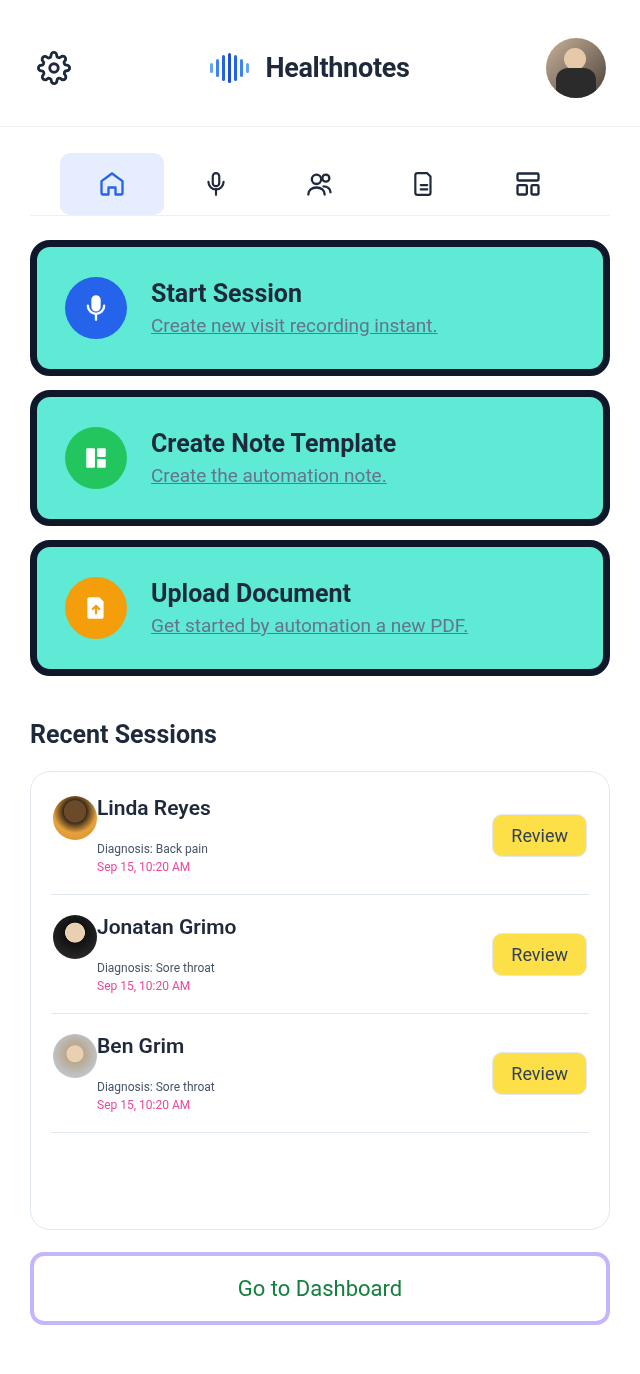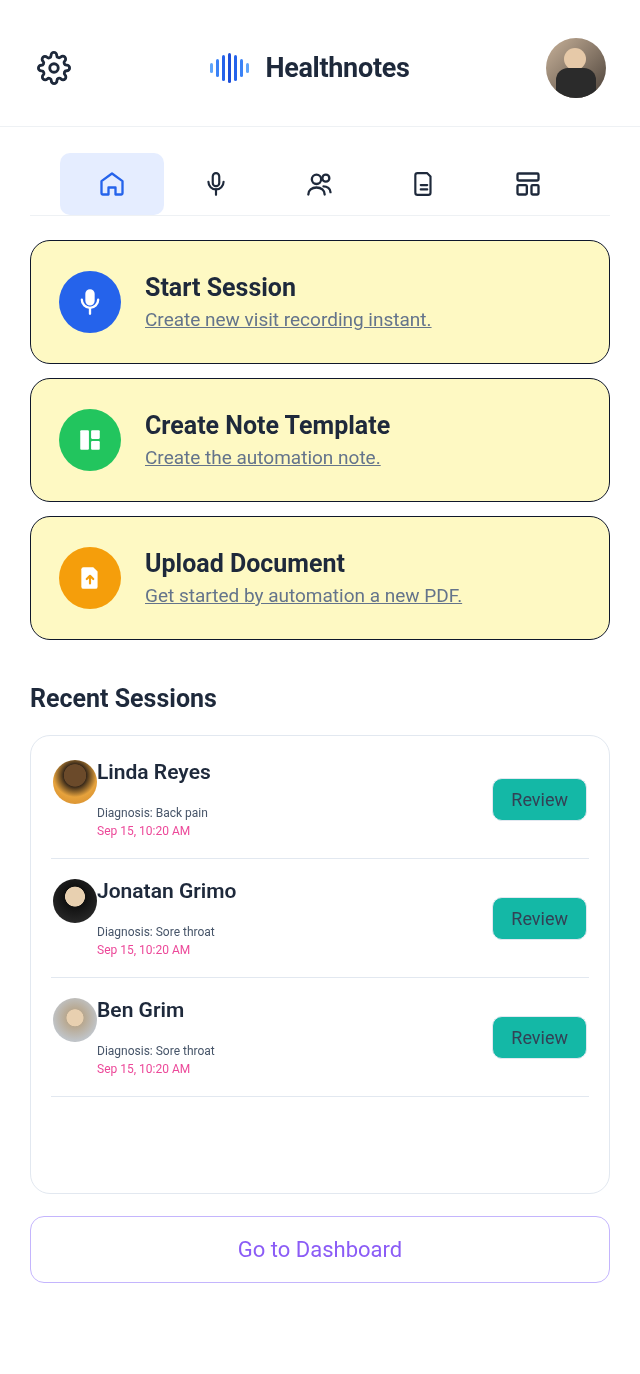--- a/index.html
+++ b/index.html
@@ -70,22 +70,22 @@
     height: 62px;
     border-radius: 10px;
     cursor: pointer;
   }
   .tab.active {
     background: #e5edff;
   }
   .tab svg { display:block; }
   .content { padding: 24px 30px 0 30px; }
   .action-card {
-    background: #fef9c3;
-    border: 1px solid #0f172a;
+    background: #5eead4;
+    border: 7px solid #0f172a;
     border-radius: 20px;
     display: flex;
     align-items: center;
     gap: 24px;
     padding: 30px 28px;
     margin-bottom: 14px;
     cursor: pointer;
   }
   .action-icon {
     width: 62px; height: 62px;
@@ -123,37 +123,37 @@
   }
   .av1 { background: radial-gradient(circle at 50% 35%, #6b4a2a 30%, #3a2a1a 32%, #e6a23c 60%, #d48a2a 100%); }
   .av2 { background: radial-gradient(circle at 50% 40%, #e8d0b0 28%, #111 30%, #333 100%); }
   .av3 { background: radial-gradient(circle at 50% 45%, #e8d0b0 25%, #b8a890 27%, #c0c4c8 70%, #a0a4a8 100%); }
   .session-info { flex:1; }
   .session-name { font-size: 21px; font-weight: 600; color:#1e293b; margin-bottom:4px;}
   .session-diag { font-size: 12px; color:#475569; margin-bottom:4px;margin-top:22px;}
   .session-time { font-size: 12px; color:#ec4899; }
   .review-btn {
     border: 1px solid #e2e8f0;
-    background: #14b8a6;
+    background: #fde047;
     border-radius: 10px;
     padding: 10px 18px;
     font-size: 18px;
     color:#334155;
     cursor: pointer;
     font-family: inherit;
   }
   .dashboard-btn-wrap { padding: 22px 30px; }
   .dashboard-btn {
     width: 100%;
-    border: 1px solid #c4b5fd;
+    border: 4px solid #c4b5fd;
     background:#fff;
     border-radius: 14px;
     padding: 20px;
     font-size: 22px;
-    color:#8b5cf6;
+    color:#15803d;
     cursor:pointer;
     font-family: inherit;
   }
 </style>
 </head>
 <body>
 
 <div class="header">
   <div class="gear-btn">
     <svg width="34" height="34" viewBox="0 0 24 24" fill="none" stroke="#1e293b" stroke-width="2" stroke-linecap="round" stroke-linejoin="round">

